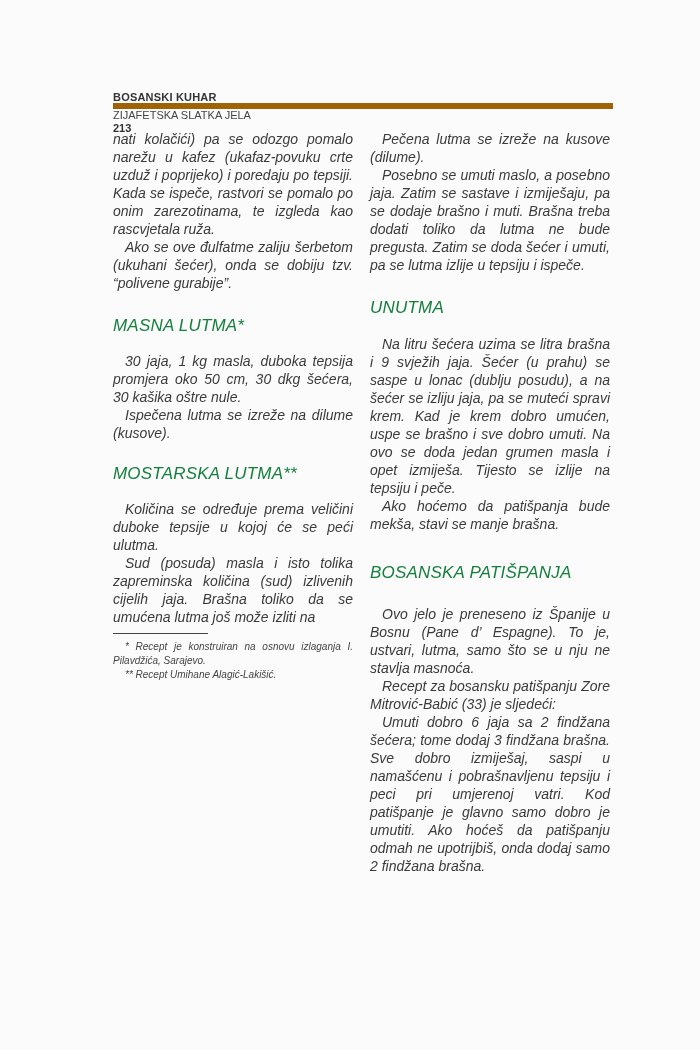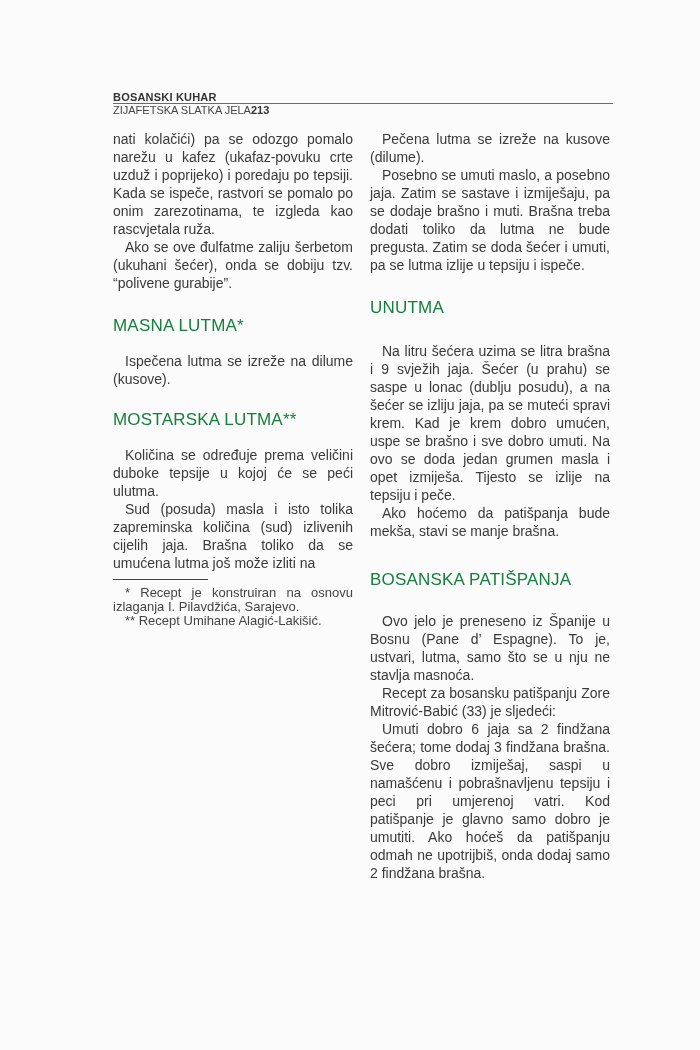--- a/index.html
+++ b/index.html
@@ -20,41 +20,43 @@
       left: 113px;
       top: 91px;
       width: 500px;
     }
     .book-title {
       font-size: 11px;
       font-weight: bold;
       color: #333;
       letter-spacing: 0.2px;
       line-height: 12px;
-      border-bottom: 1px solid #a16207;
+      border-bottom: 6px solid #a16207;
       padding-bottom: 0px;
     }
     .chapter-row {
       display: flex;
-      justify-content: flex-start;
+      justify-content: center;
       font-size: 11px;
       line-height: 13px;
       color: #444;
+      flex-direction: column;
     }
     .page-number {
       font-weight: bold;
       color: #333;
     }
     .column {
       position: absolute;
       top: 130px;
       width: 240px;
       font-size: 14px;
       line-height: 18px;
       text-align: justify;
+      font-style: italic;
     }
     .col-left { left: 113px; }
     .col-right { left: 370px; }
     .para {
       margin: 0;
       text-indent: 12px;
       hyphens: manual;
     }
     .para.noindent { text-indent: 0; }
     .section-title {
@@ -64,21 +66,21 @@
       color: #15803d;
       margin: 0;
       letter-spacing: 0.2px;
     }
     .footnote-rule {
       width: 95px;
       border-top: 1px solid #444;
       margin: 7px 0 6px 0;
     }
     .footnote {
-      font-size: 13px;
+      font-size: 10px;
       line-height: 14px;
       margin: 0;
       text-indent: 12px;
       text-align: justify;
       color: #444;
     }
   </style>
 </head>
 <body>
 
@@ -88,36 +90,37 @@
     <span>ZIJAFETSKA SLATKA JELA</span>
     <span class="page-number">213</span>
   </div>
 </div>
 
 <div class="column col-left">
   <p class="para noindent">nati kolačići) pa se odozgo pomalo narežu u kafez (ukafaz-povuku crte uzduž i poprijeko) i poredaju po tepsiji. Kada se ispeče, rastvori se pomalo po onim zarezotinama, te izgleda kao rascvjetala ruža.</p>
   <p class="para">Ako se ove đulfatme zaliju šerbetom (ukuhani šećer), onda se dobiju tzv. “polivene gurabije”.</p>
 
   <h2 class="section-title" style="margin-top:24px;margin-bottom:16px;">MASNA LUTMA*</h2>
+  <p class="para">30 jaja, 1 kg masla, duboka tepsija promjera oko 50 cm, 30 dkg šećera, 30 kašika oštre nule.</p>
   <p class="para">Ispečena lutma se izreže na dilume (kusove).</p>
 
   <h2 class="section-title" style="margin-top:22px;margin-bottom:16px;">MOSTARSKA LUTMA**</h2>
   <p class="para">Količina se određuje prema veličini duboke tepsije u kojoj će se peći ulutma.</p>
   <p class="para">Sud (posuda) masla i isto tolika zapreminska količina (sud) izlivenih cijelih jaja. Brašna toliko da se umućena lutma još može izliti na</p>
 
   <div class="footnote-rule"></div>
   <p class="footnote">* Recept je konstruiran na osnovu izlaganja I. Pilavdžića, Sarajevo.</p>
   <p class="footnote">** Recept Umihane Alagić-Lakišić.</p>
 </div>
 
 <div class="column col-right">
   <p class="para">Pečena lutma se izreže na kusove (dilume).</p>
   <p class="para">Posebno se umuti maslo, a posebno jaja. Zatim se sastave i izmiješaju, pa se dodaje brašno i muti. Brašna treba dodati toliko da lutma ne bude pregusta. Zatim se doda šećer i umuti, pa se lutma izlije u tepsiju i ispeče.</p>
 
-  <h2 class="section-title" style="margin-top:24px;margin-bottom:24px;">UNUTMA</h2>
+  <h2 class="section-title" style="margin-top:24px;margin-bottom:17px;">UNUTMA</h2>
   <p class="para">Na litru šećera uzima se litra brašna i 9 svježih jaja. Šećer (u prahu) se saspe u lonac (dublju posudu), a na šećer se izliju jaja, pa se muteći spravi krem. Kad je krem dobro umućen, uspe se brašno i sve dobro umuti. Na ovo se doda jedan grumen masla i opet izmiješa. Tijesto se izlije na tepsiju i peče.</p>
   <p class="para">Ako hoćemo da patišpanja bude mekša, stavi se manje brašna.</p>
 
   <h2 class="section-title" style="margin-top:30px;margin-bottom:22px;">BOSANSKA PATIŠPANJA</h2>
   <p class="para">Ovo jelo je preneseno iz Španije u Bosnu (Pane d’ Espagne). To je, ustvari, lutma, samo što se u nju ne stavlja masnoća.</p>
   <p class="para">Recept za bosansku patišpanju Zore Mitrović-Babić (33) je sljedeći:</p>
   <p class="para">Umuti dobro 6 jaja sa 2 findžana šećera; tome dodaj 3 findžana brašna. Sve dobro izmiješaj, saspi u namašćenu i pobrašnavljenu tepsiju i peci pri umjerenoj vatri. Kod patišpanje je glavno samo dobro je umutiti. Ako hoćeš da patišpanju odmah ne upotrijbiš, onda dodaj samo 2 findžana brašna.</p>
 </div>
 
 </body></html>

